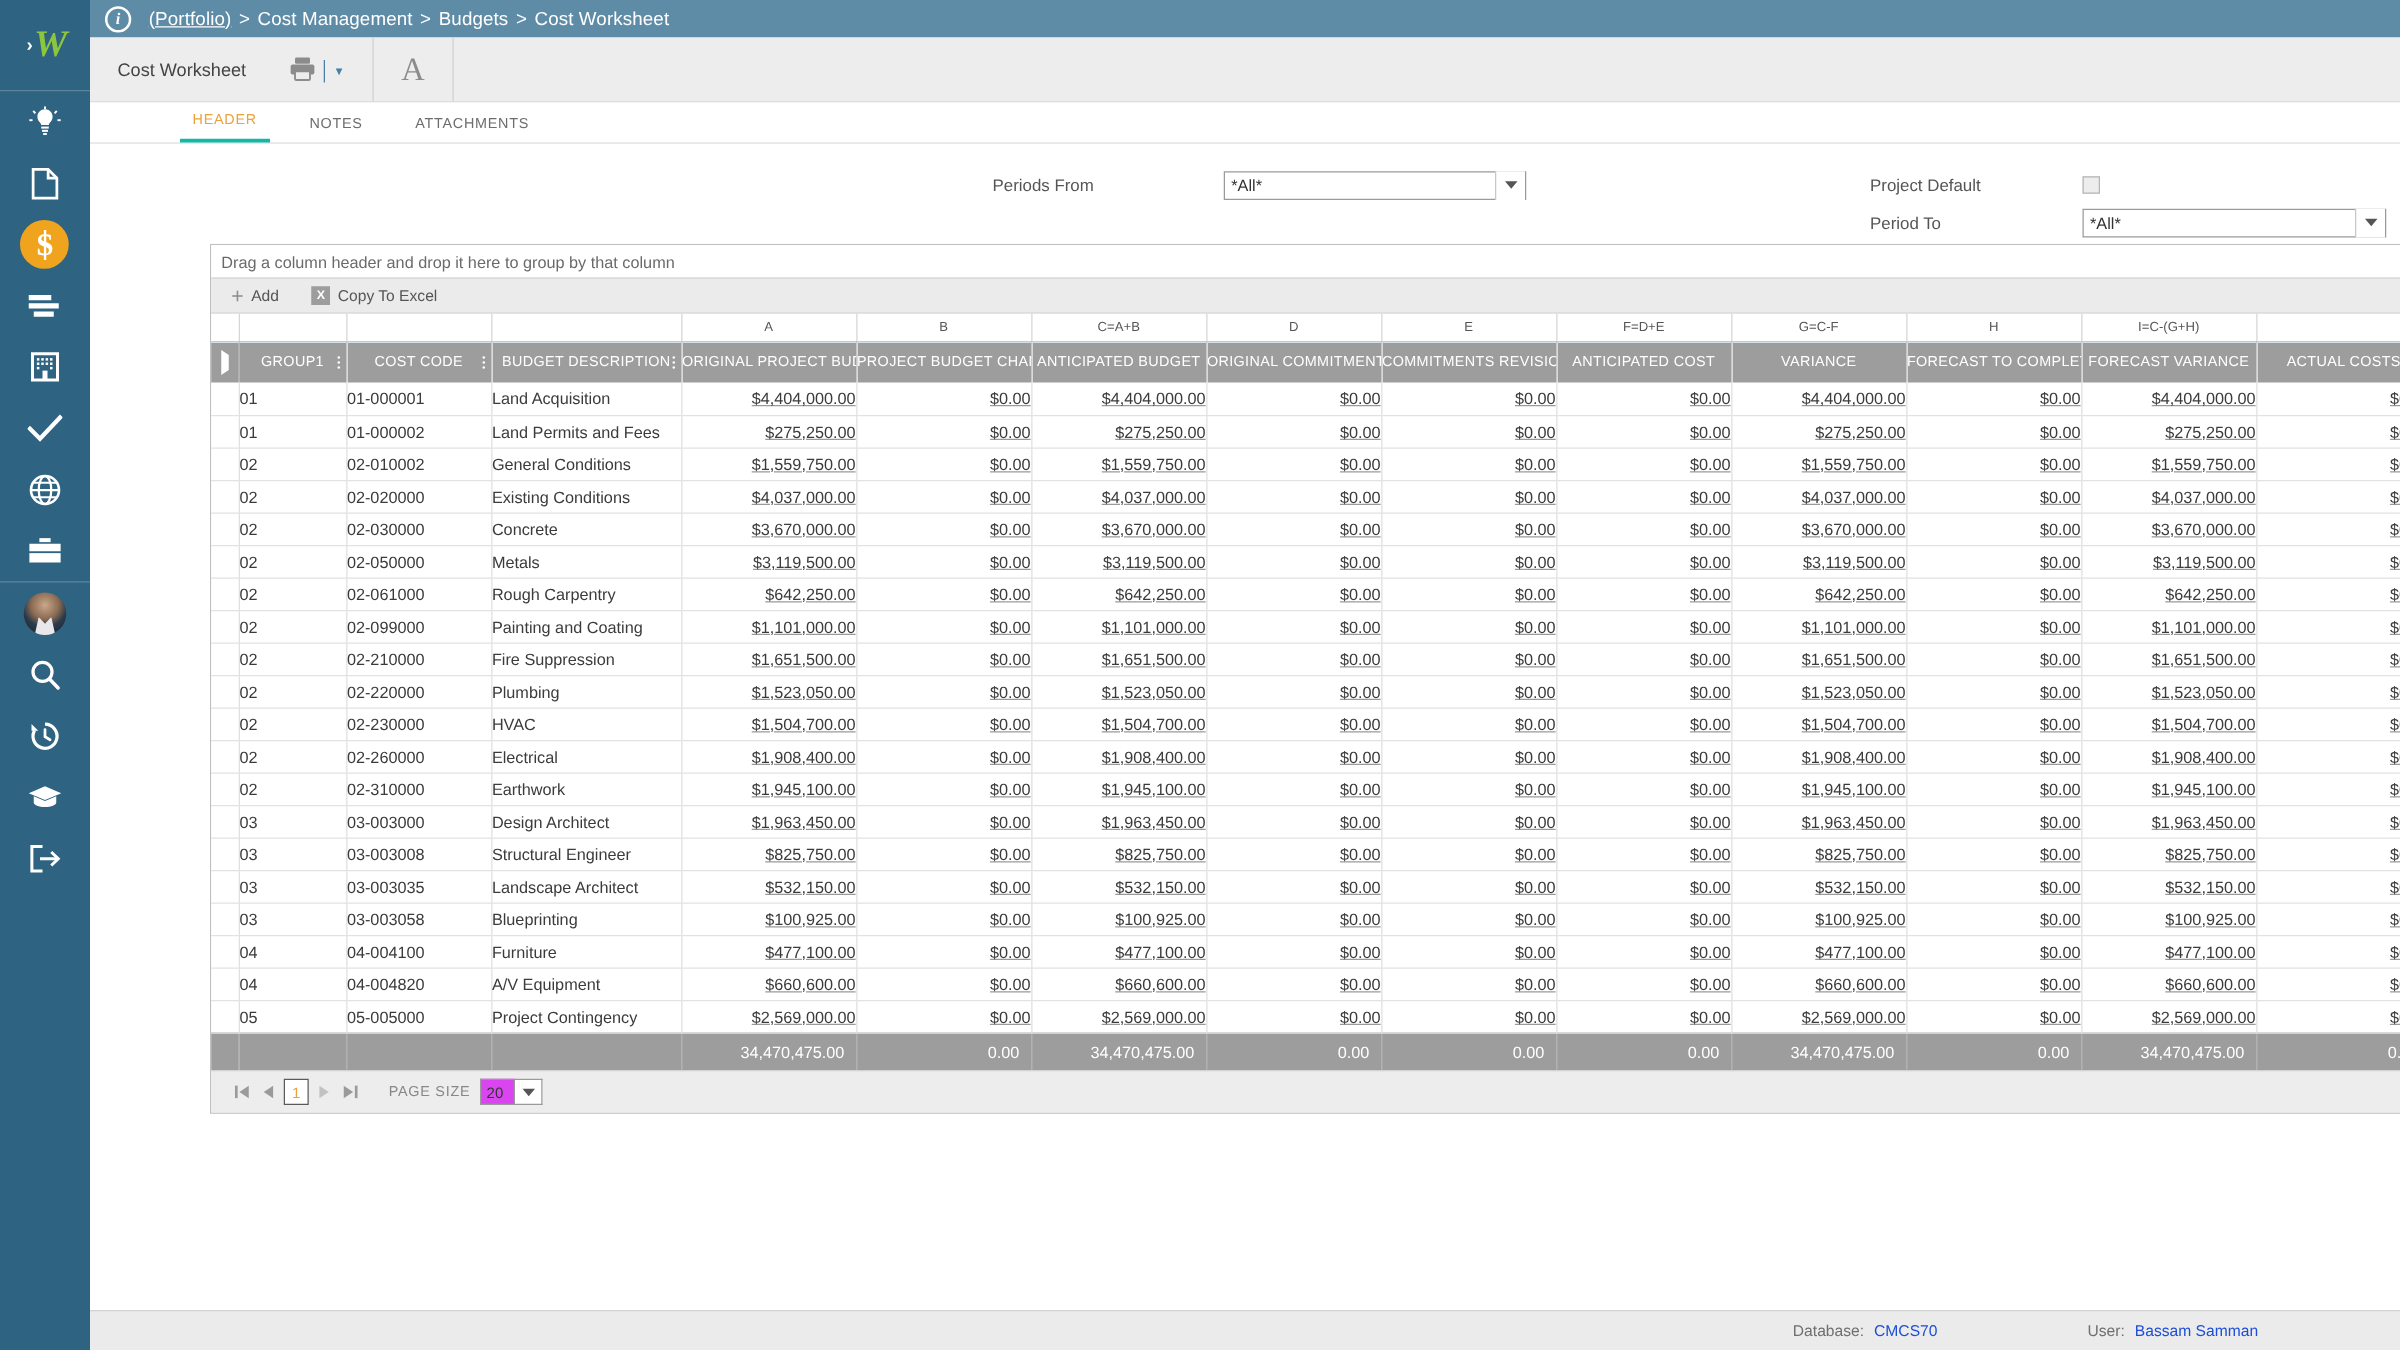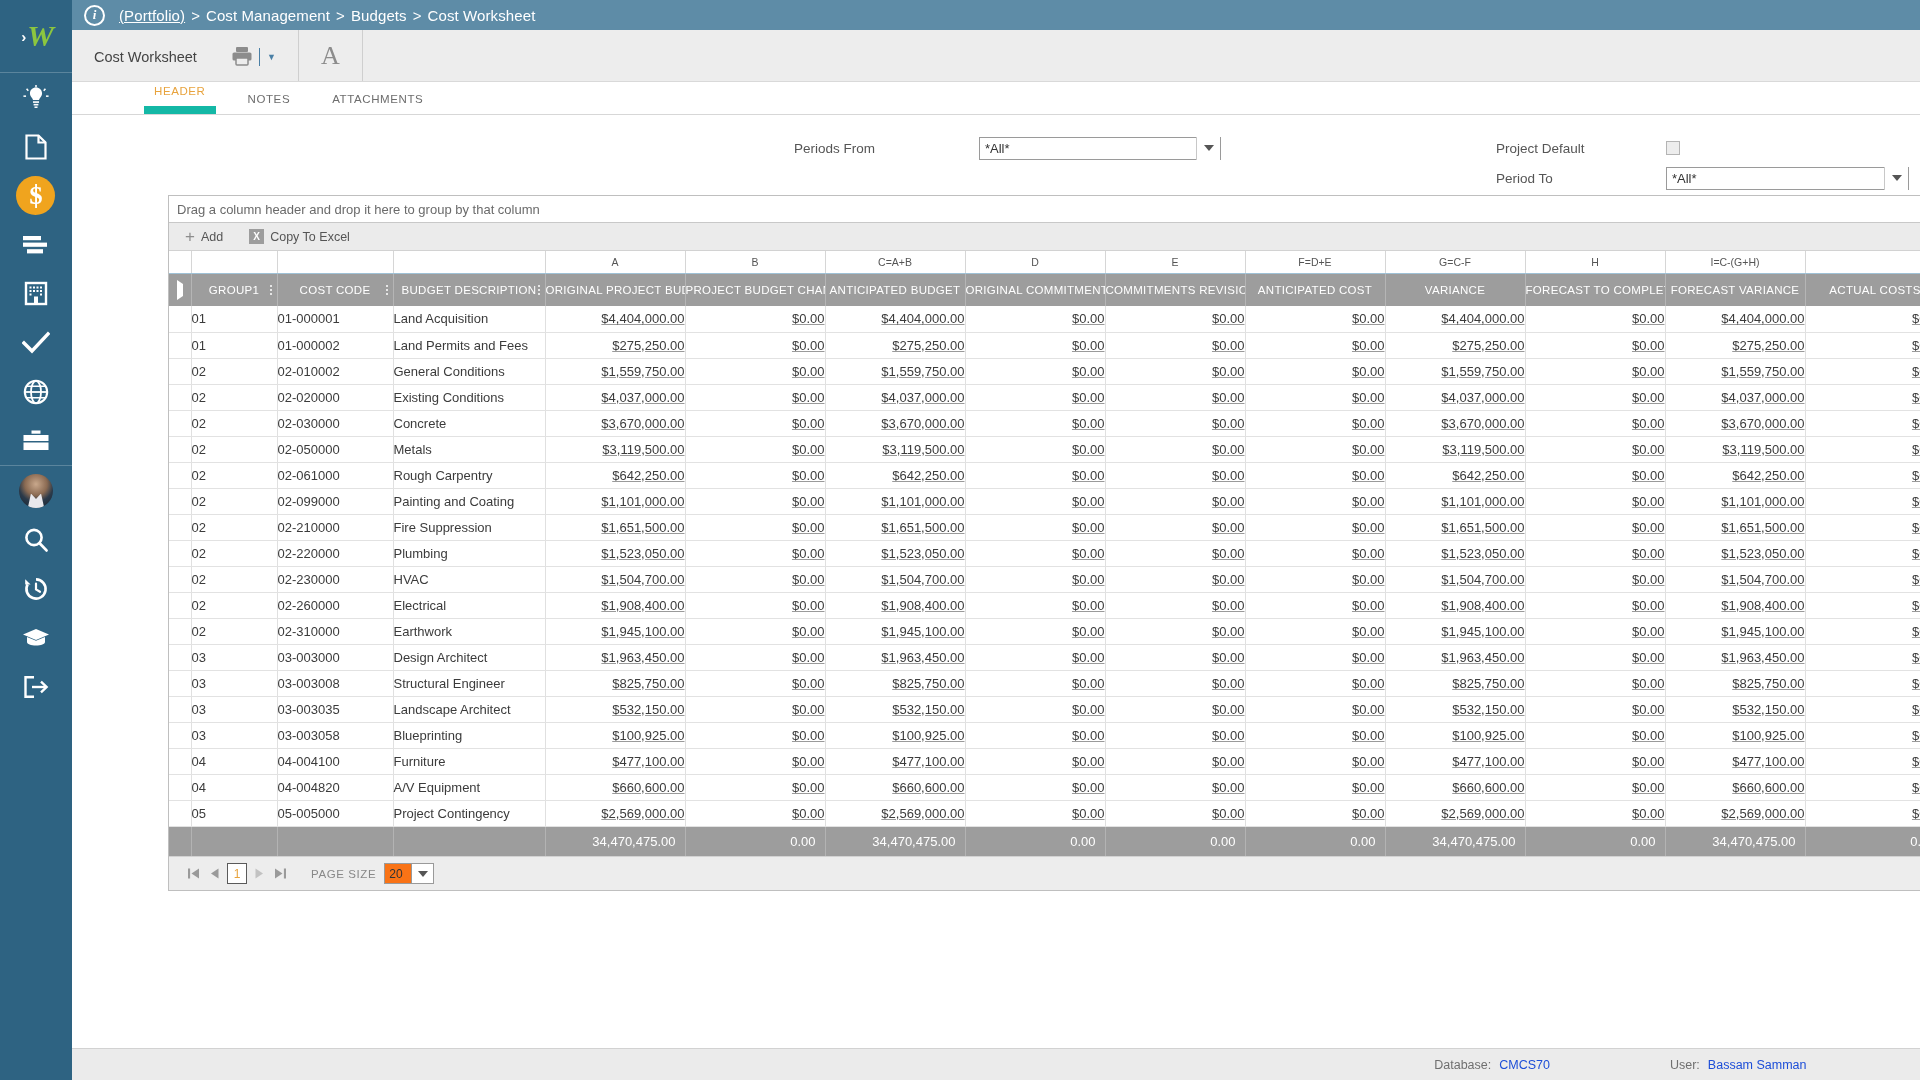--- a/index.html
+++ b/index.html
@@ -87,21 +87,21 @@
 
   
   .tabs {
     height: 33px; background:#ffffff; display:flex; align-items:flex-end;
     border-bottom: 1px solid #d7d7d7; padding-left: 72px;
   }
   .tab {
     font-size: 11.5px; letter-spacing:.6px; color:#6d6d6d;
     padding: 0 10px 9px 10px; margin-right: 22px; cursor:pointer;
   }
-  .tab.active { color:#e8a33d; border-bottom: 8px solid #14b8a6; }
+  .tab.active { color:#e8a33d; border-bottom: 3px solid #14b8a6; }
 
   
   .form {
     padding: 22px 0 6px 0; background:#fff;
     position:relative; height: 80px;
   }
   .fld { position:absolute; display:flex; align-items:center; height:22px; }
   .fld .lab { font-size: 13.5px; color:#555; }
   .ipt {
     border:1px solid #9a9a9a; height:23px; background:#fff;
@@ -183,21 +183,21 @@
     height:34px; background:#ededed; border-top:1px solid #d2d2d2;
     display:flex; align-items:center; padding-left:14px; gap:0px;
   }
   .pg-btn{ width:21px;height:21px; display:flex;align-items:center;justify-content:center; cursor:pointer;}
   .pg-num{
     width:20px;height:21px;border:1px solid #5a5a5a; display:flex;align-items:center;justify-content:center;
     font-size:12px; color:#e8a33d; background:#fff; margin:0 2px;
   }
   .pg-lbl{ font-size:11.5px; color:#888; letter-spacing:.6px; margin-left:20px; margin-right:8px;}
   .pg-size{
-    height:21px; border:1px solid #9a9a9a; background:#f97316; display:flex; align-items:center;
+    height:21px; border:1px solid #9a9a9a; background:#d946ef; display:flex; align-items:center;
     font-size:12px; color:#333; padding-left:4px; width:28px;
   }
   .pg-size-dd{ width:22px;height:21px;border:1px solid #9a9a9a;border-left:none;background:#fff;
                display:flex;align-items:center;justify-content:center;}
 
   
   .statusbar{
     position:absolute; left:0; right:0; bottom:0; height:32px;
     background:#ebebeb; border-top:1px solid #d2d2d2;
     display:flex; align-items:center; justify-content:flex-end;

